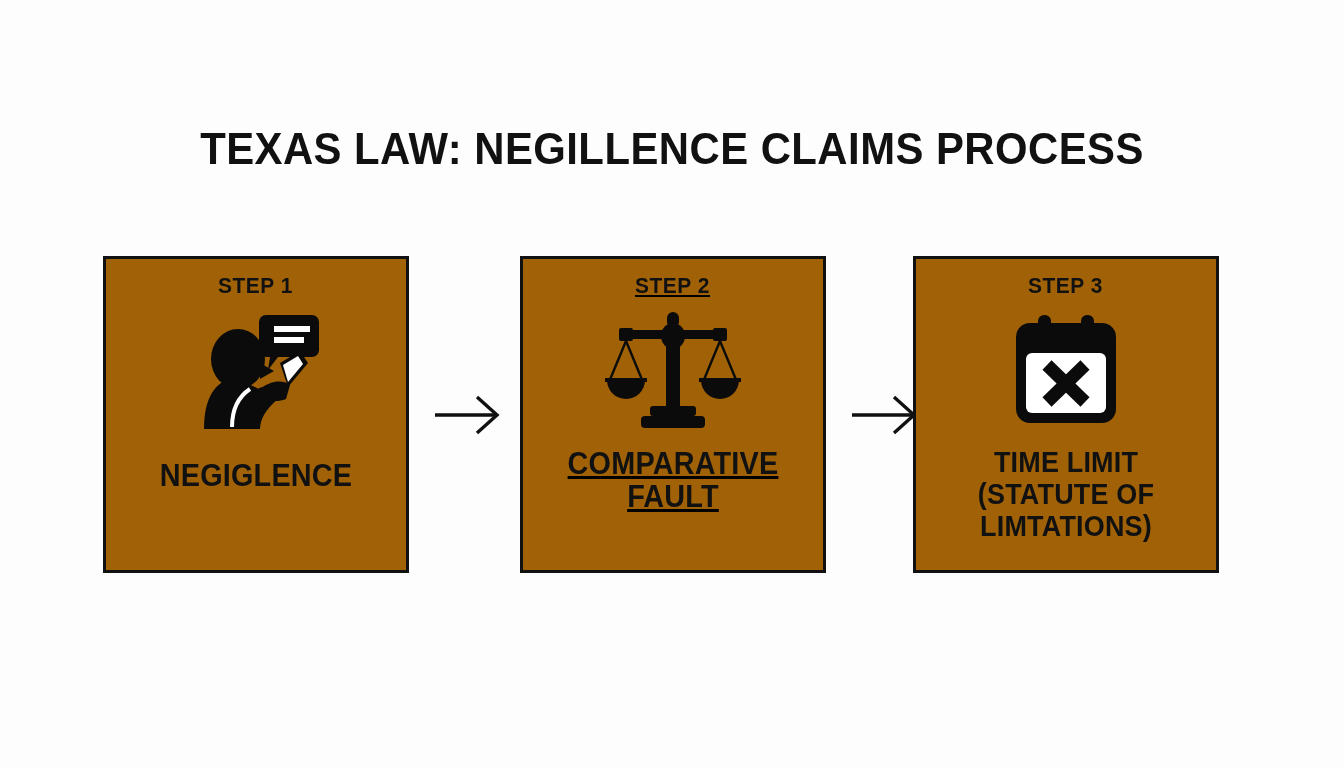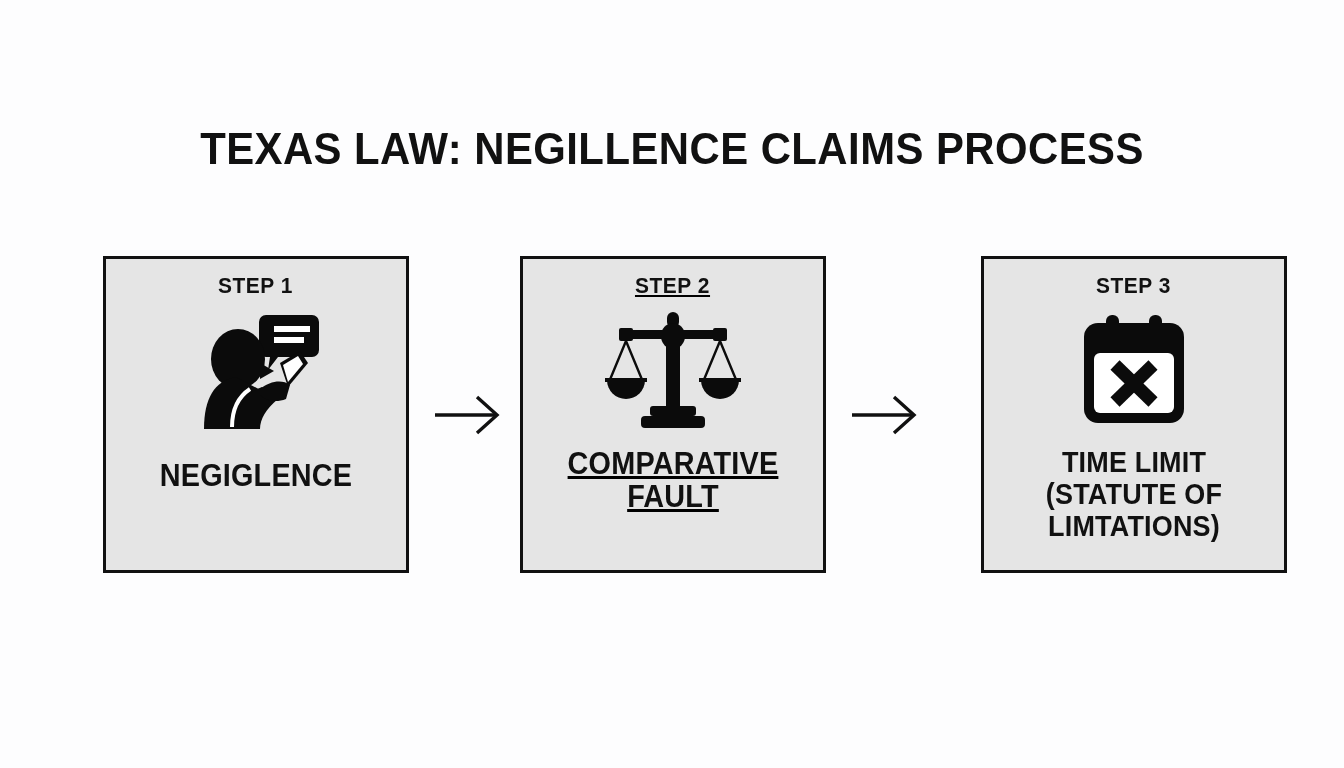--- a/index.html
+++ b/index.html
@@ -51,28 +51,28 @@
     height: 317px;
   }
 
   .step-card {
     position: absolute;
     top: 0;
     width: 306px;
     height: 317px;
     box-sizing: border-box;
     border: 3px solid #111111;
-    background: #e5e5e5;
+    background: #a16207;
     display: flex;
     flex-direction: column;
     align-items: center;
   }
   .step-card.card-1 { left: 0px; }
   .step-card.card-2 { left: 417px; text-decoration: underline; }
-  .step-card.card-3 { left: 878px; }
+  .step-card.card-3 { left: 810px; }
 
   .step-header {
     margin-top: 14px;
     font-family: "Liberation Sans Narrow", "Liberation Sans", sans-serif;
     font-weight: bold;
     font-size: 22px;
     letter-spacing: 0.6px;
     color: #111111;
     transform: scaleX(0.95);
   }

